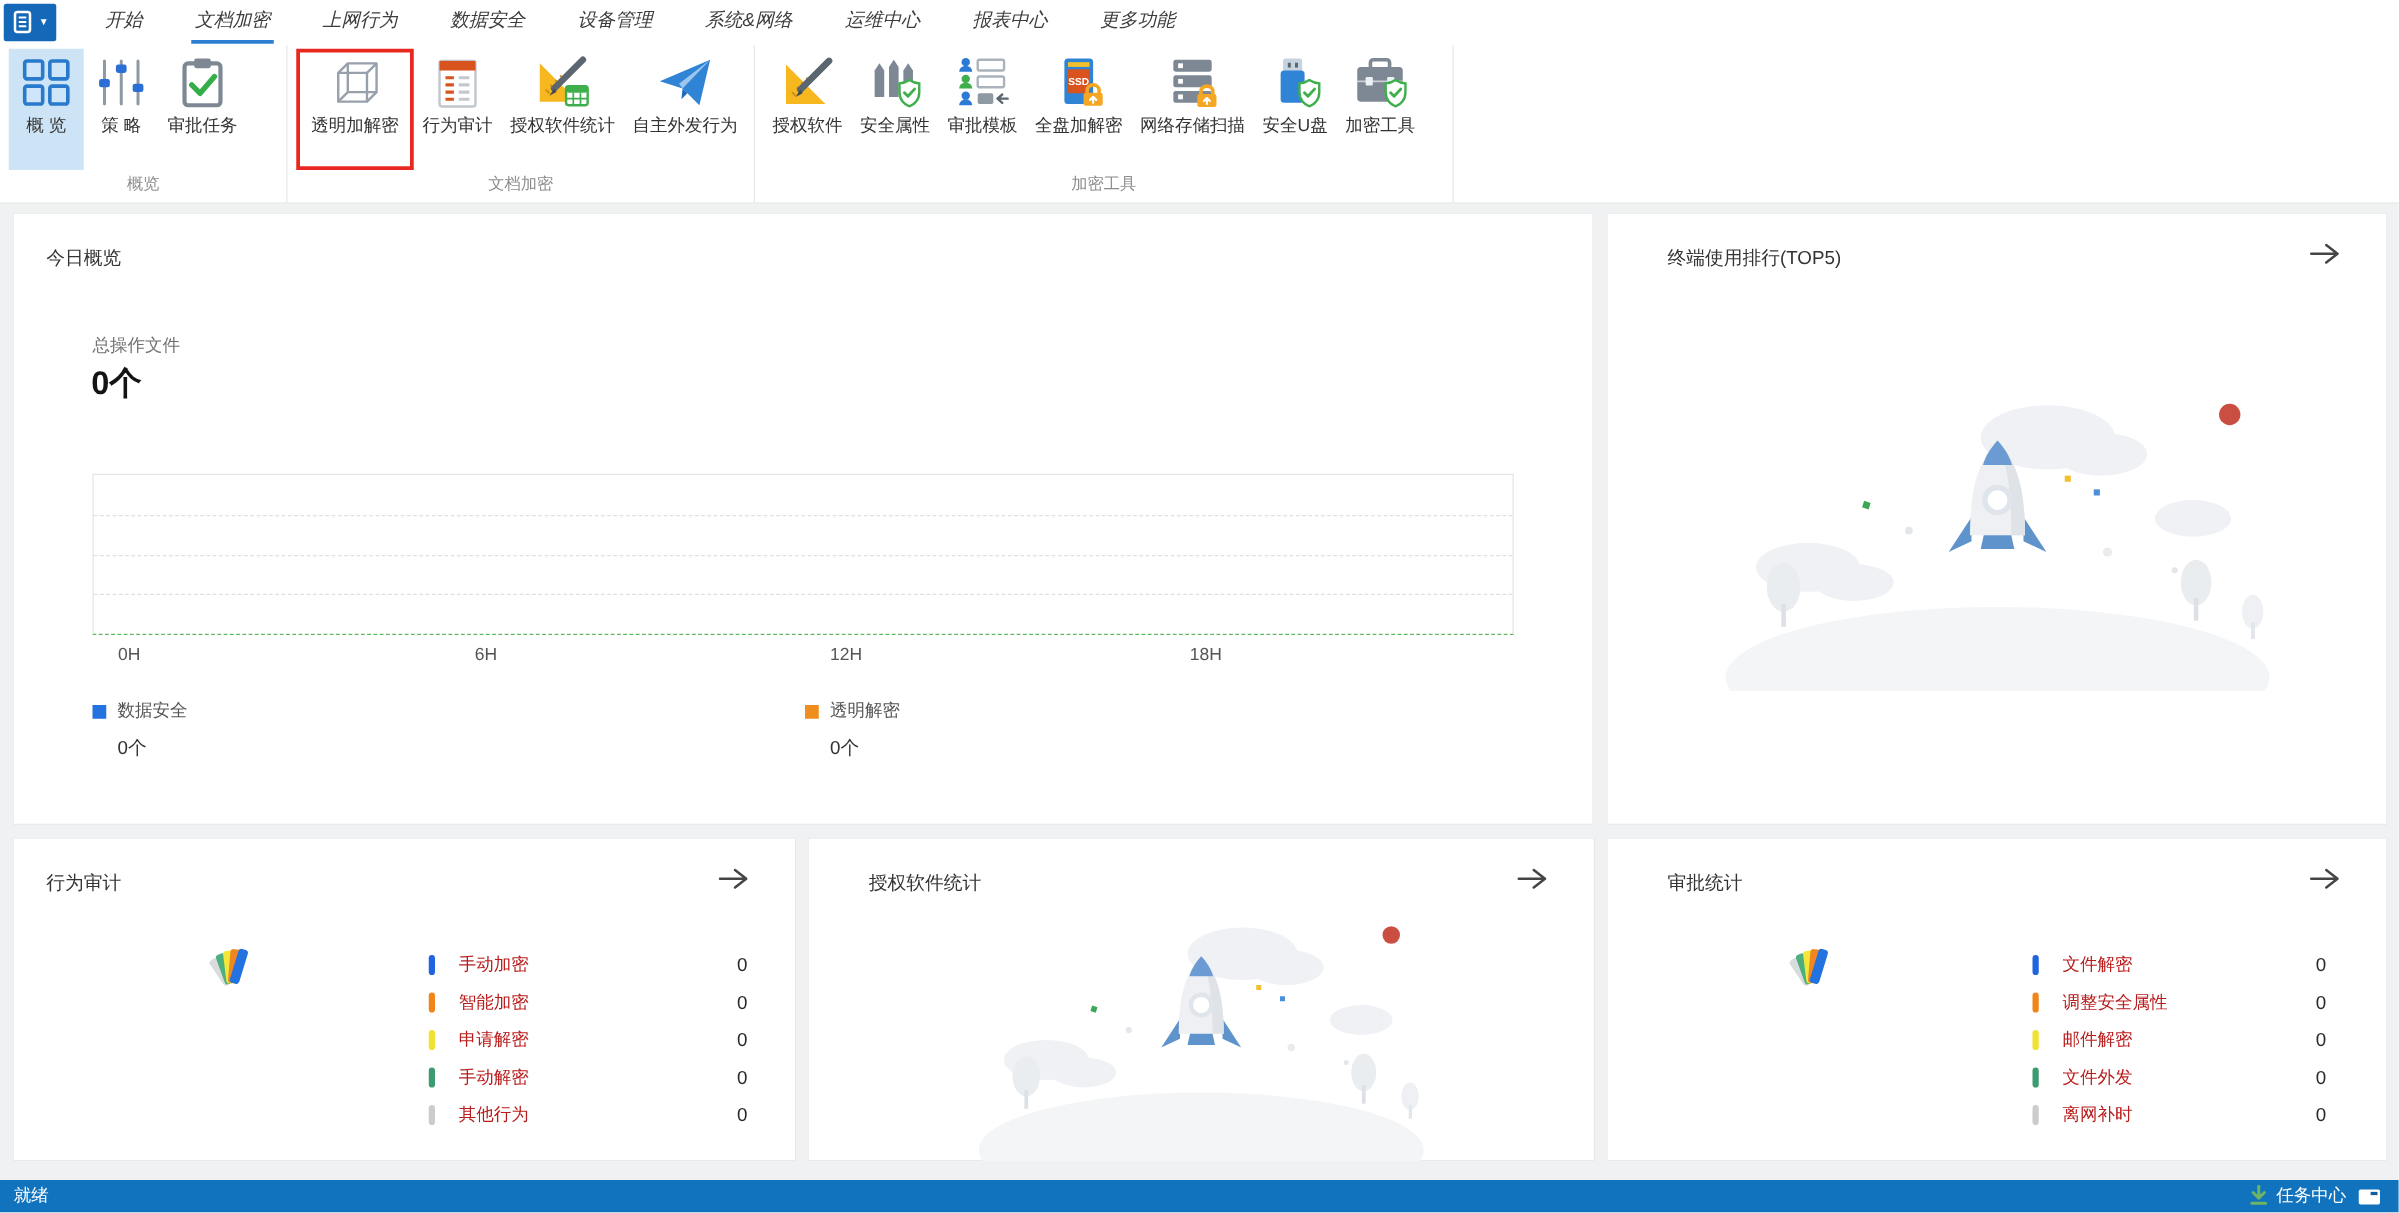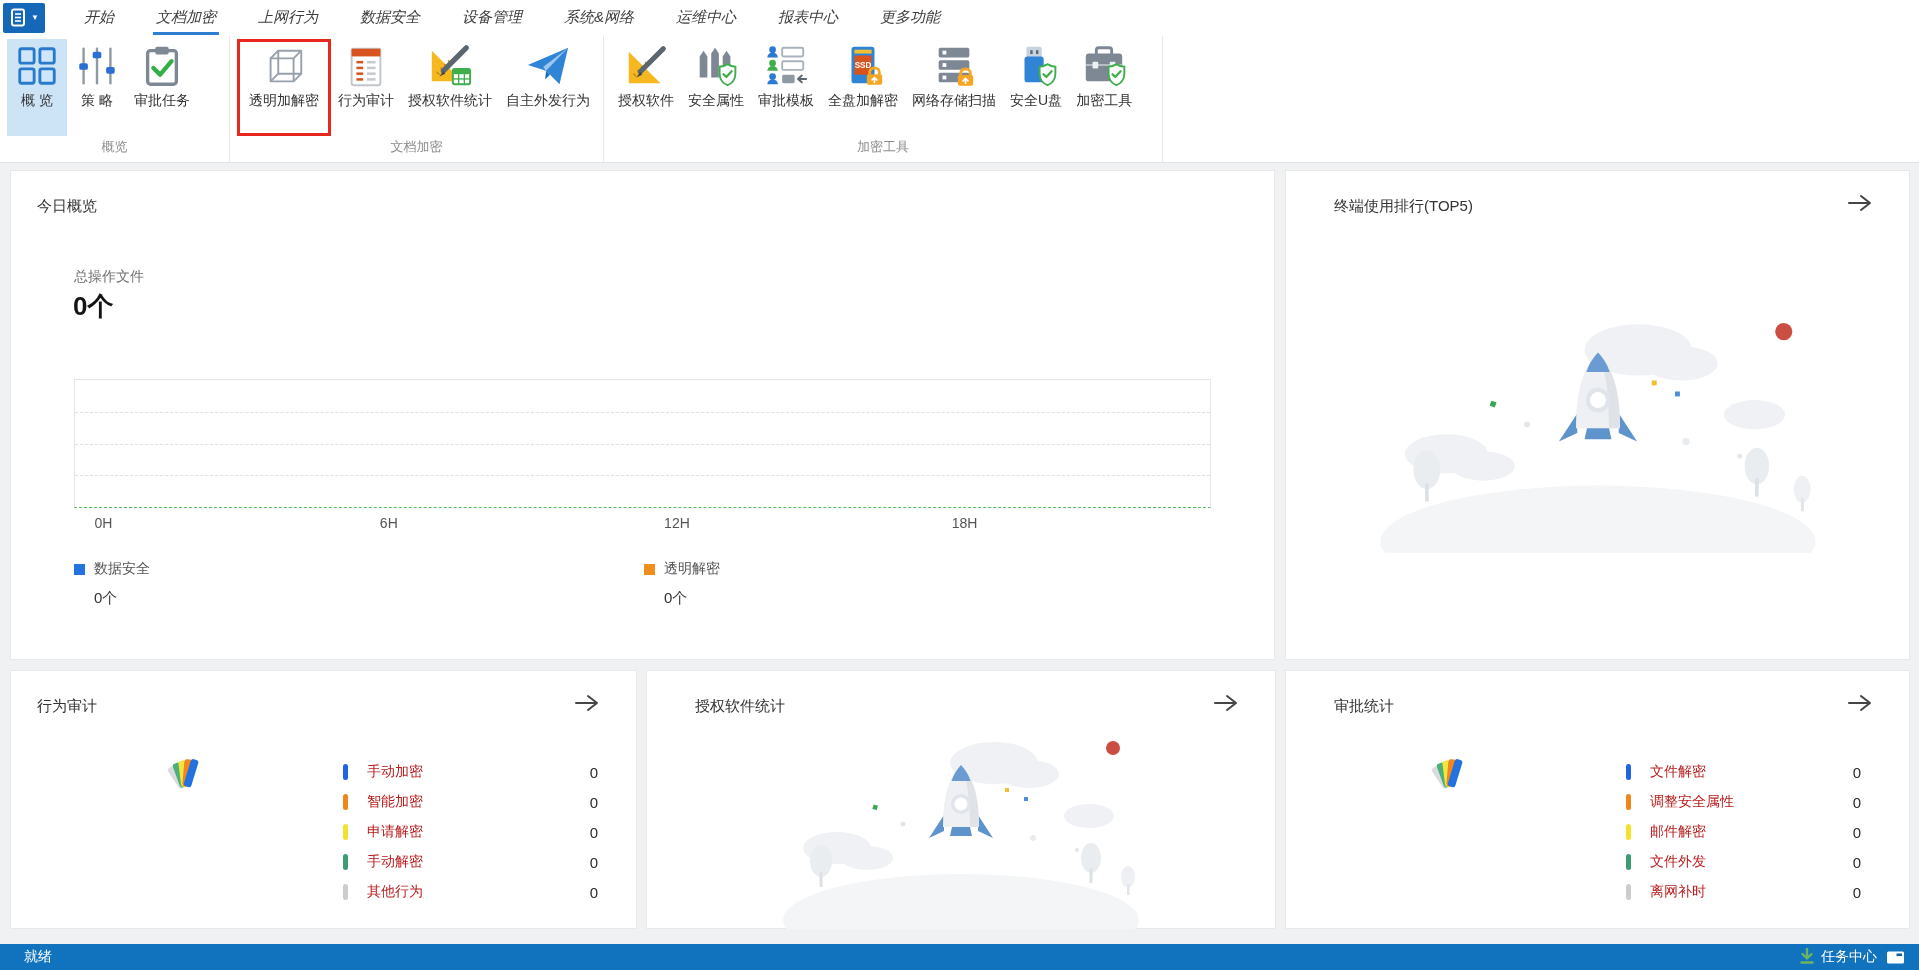--- a/index.html
+++ b/index.html
@@ -71,21 +71,21 @@
   .rows-b { left:332px; right:38px; } .rows-a { left:340px; right:48px; }
   .stat-row { height:30px; display:flex; align-items:center; }
   .marker { width:5px; height:16px; border-radius:2.5px; flex:0 0 auto; }
   .m-blue{background:#2064e0} .m-orange{background:#f08519} .m-yellow{background:#f0e32f}
   .m-green{background:#3d9b72} .m-gray{background:#cccccc}
   .stat-label { margin-left:19px; font-size:14px; color:#b91c1c; }
   .stat-value { margin-left:auto; font-size:15px; color:#2b2b2b; }
 
   
   .statusbar { height:26px; background:#1173bd; color:#fff; display:flex; align-items:center;
-    padding:0 14px 0 24px; font-size:14px; flex:0 0 auto; }
+    padding:0 14px 0 11px; font-size:14px; flex:0 0 auto; }
   .sb-right { margin-left:auto; display:flex; align-items:center; gap:9px; }
   .task-center { display:flex; align-items:flex-start; gap:6px; cursor:pointer;font-family:Liberation Serif, serif; }
   .hiddendefs { position:absolute; width:0; height:0; overflow:hidden; }
 </style>
 </head>
 <body>
 
 <svg class="hiddendefs" aria-hidden="true">
   <defs>
     <symbol id="sym-shield" viewBox="0 0 24 26">

